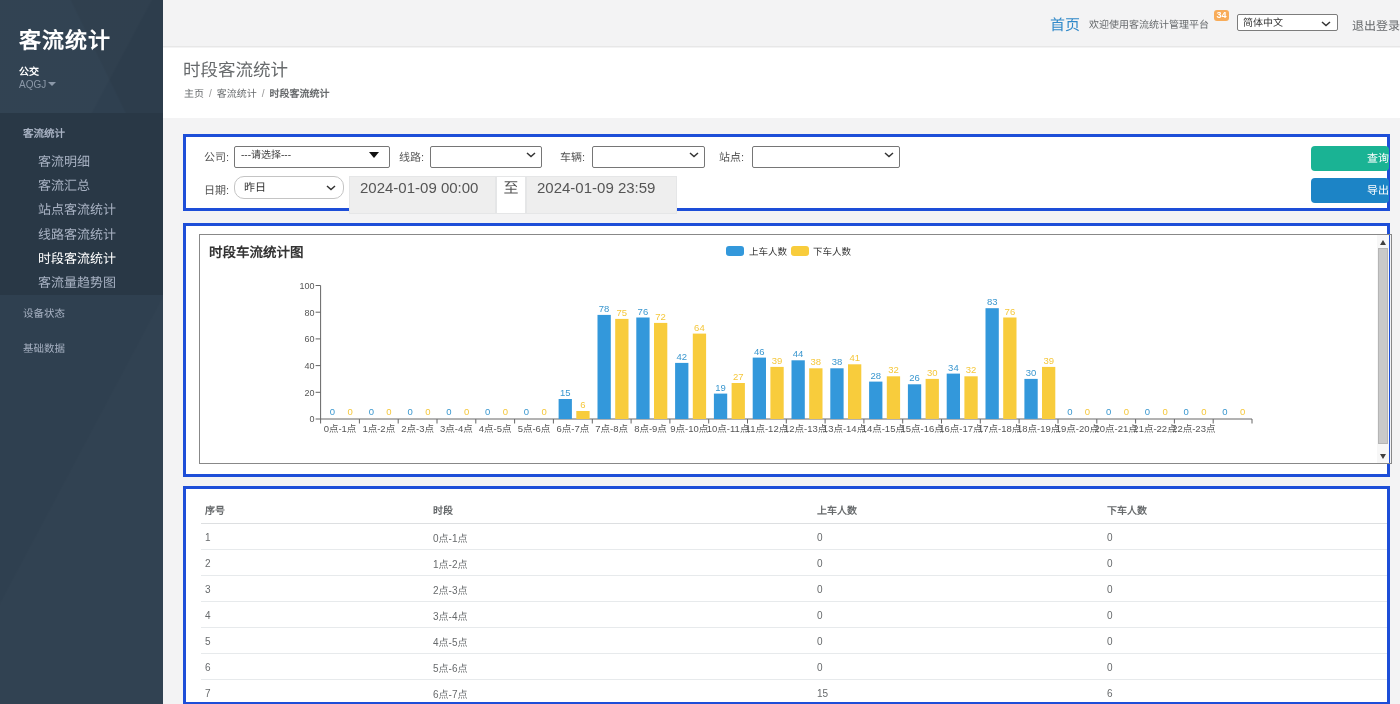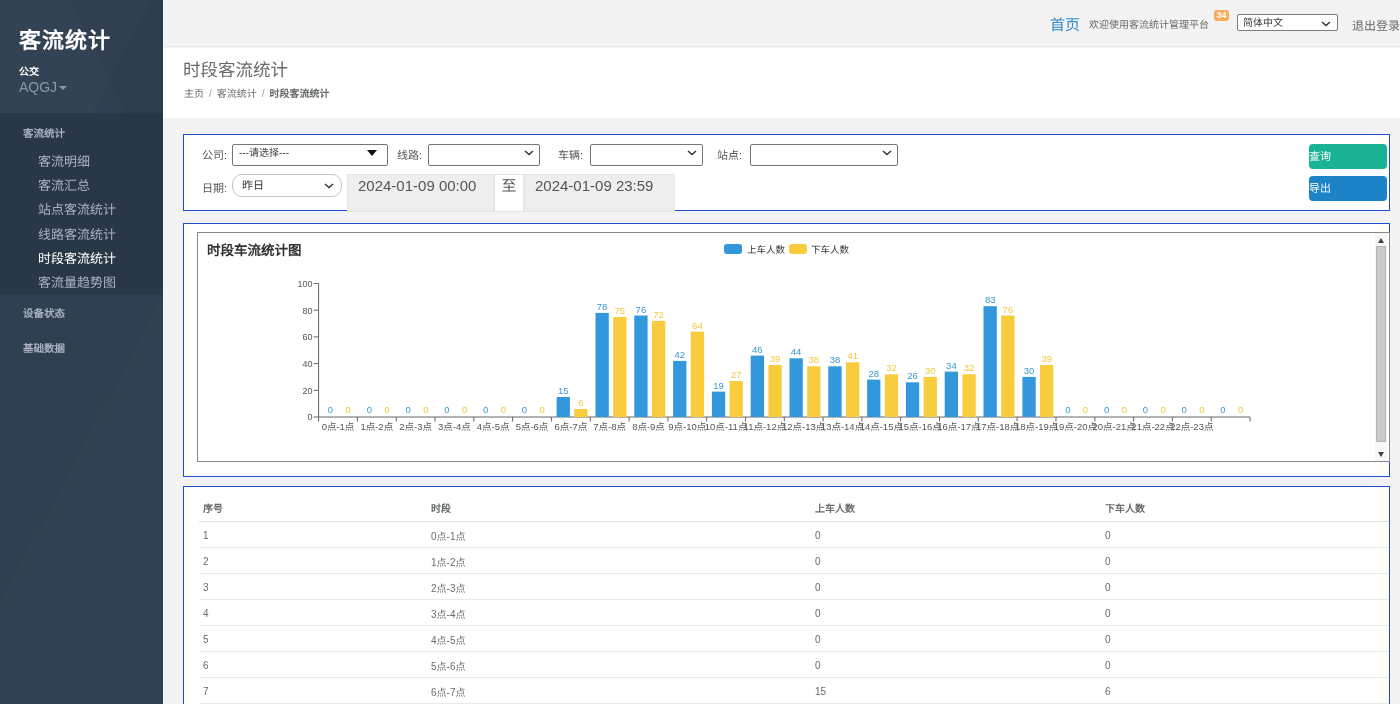--- a/index.html
+++ b/index.html
@@ -6,51 +6,51 @@
 body{background:#f3f3f4;position:relative}
 
 #side{position:absolute;left:0;top:0;width:163px;height:704px;background:#2f4050;overflow:hidden}
 #side .pat{position:absolute;left:0;top:0;width:163px;height:704px;
  background:
  linear-gradient(118deg, rgba(255,255,255,.016) 0 28%, rgba(0,0,0,0) 28.5%),
  linear-gradient(244deg, rgba(0,0,0,.05) 0 18%, rgba(0,0,0,0) 18.5%),
  linear-gradient(298deg, rgba(255,255,255,.012) 0 40%, rgba(0,0,0,0) 40.5%);}
 #logo{position:absolute;left:19px;top:22px;font-size:22px;font-weight:bold;color:#fff;letter-spacing:1px}
 #org{position:absolute;left:19px;top:63px;font-size:10px;font-weight:bold;color:#fff}
-#acct{position:absolute;left:19px;top:79px;font-size:14px;color:#8b98a8}
+#acct{position:absolute;left:19px;top:79px;font-size:10px;color:#8b98a8}
 #acct .tri{display:inline-block;width:0;height:0;border-left:4px solid transparent;border-right:4px solid transparent;border-top:4px solid #8b98a8;margin-left:2px;vertical-align:2px}
 #navblk{position:absolute;left:0;top:113px;width:163px;background:#293846}
 #nav1{height:35px;line-height:40px;padding-left:23px;font-size:10.5px;font-weight:600;color:#a7b1c2}
 #navblk .sub{padding-top:2px;padding-bottom:0}
 #navblk .sub div{height:24.2px;line-height:24.2px;padding-left:38px;font-size:13px;font-weight:400;color:#a7b1c2}
 #navblk .sub div.act{color:#fff}
-.nav2{position:absolute;left:0;width:163px;height:35px;line-height:35px;padding-left:23px;font-size:10.5px;font-weight:700;color:#a7b1c2}
+.nav2{position:absolute;left:0;width:163px;height:35px;line-height:35px;padding-left:23px;font-size:10.5px;font-weight:400;color:#a7b1c2}
 
 #topbar{position:absolute;left:163px;top:0;width:1237px;height:47px;background:#f3f3f4;border-bottom:1px solid #e7e7e7}
 #home{position:absolute;left:887px;top:13px;font-size:15px;color:#3089c9}
 #welcome{position:absolute;left:926px;top:16px;font-size:10px;color:#676a6c}
 #badge{position:absolute;left:1051px;top:10px;width:15px;height:11px;background:#f8ac59;border-radius:3px;color:#fff;font-size:9px;font-weight:bold;text-align:center;line-height:11px}
 #langsel{position:absolute;left:1074px;top:14px;width:101px;height:17px;background:#fff;border:1px solid #7c7c7c;border-radius:2px;font-size:10px;color:#333;line-height:15px;padding-left:5px}
 #logout{position:absolute;left:1189px;top:16px;font-size:12px;color:#676a6c}
 
 #phead{position:absolute;left:163px;top:48px;width:1237px;height:70px;background:#fff}
 #phead h2{position:absolute;left:20px;top:8px;font-size:17.5px;font-weight:300;color:#676a6c}
 #crumb{position:absolute;left:21px;top:37px;font-size:10px;color:#676a6c}
 #crumb .sep{color:#999;margin:0 5px}
 #crumb b{color:#676a6c}
-.card{position:absolute;left:183px;width:1207px;background:#fff;border:1px solid #1d4ed8}
+.card{position:absolute;left:183px;width:1207px;background:#fff;border:3px solid #1d4ed8}
 
 #fcard{top:134px;height:77px}
 .flabel{position:absolute;font-size:11px;color:#555}
 .sel{position:absolute;height:22px;background:#fff;border:1px solid #767676;border-radius:2px}
 .sel svg{position:absolute;right:5px;top:5px}
 .dsel{position:absolute;height:23px;background:#fff;border:1px solid #c4c4c4;border-radius:10px;font-size:11px;color:#333;line-height:21px;padding-left:9px}
 .dsel svg{position:absolute;right:7px;top:8px}
 .dinp{position:absolute;height:38px;background:#eee;border:1px solid #e5e6e7;font-size:15px;color:#555;line-height:21px;padding-left:10px}
-.btn{position:absolute;left:1125px;width:78px;height:25px;border-radius:4px;color:#fff;font-size:11px;text-align:left;line-height:25px}
+.btn{position:absolute;left:1125px;width:78px;height:25px;border-radius:4px;color:#fff;font-size:11px;text-align:right;line-height:25px}
 
 #ccard{top:223px;height:254px}
 #cbox{position:absolute;left:13px;top:8px;width:1193px;height:230px;border:1px solid #888}
 #ctitle{position:absolute;left:9px;top:6px;font-size:13.5px;font-weight:bold;color:#333}
 .lgsw{position:absolute;top:11px;width:18px;height:10px;border-radius:3px}
 .lgtx{position:absolute;top:9px;font-size:9.5px;color:#333}
 
 #sbar{position:absolute;right:2px;top:0;width:12px;height:228px;background:#f7f7f7}
 #sthumb{position:absolute;left:1px;top:13px;width:10px;height:196px;background:#c9c9c9;border:1px solid #b5b5b5}
 .arr{position:absolute;left:3px;width:0;height:0;border-left:3.5px solid transparent;border-right:3.5px solid transparent}

